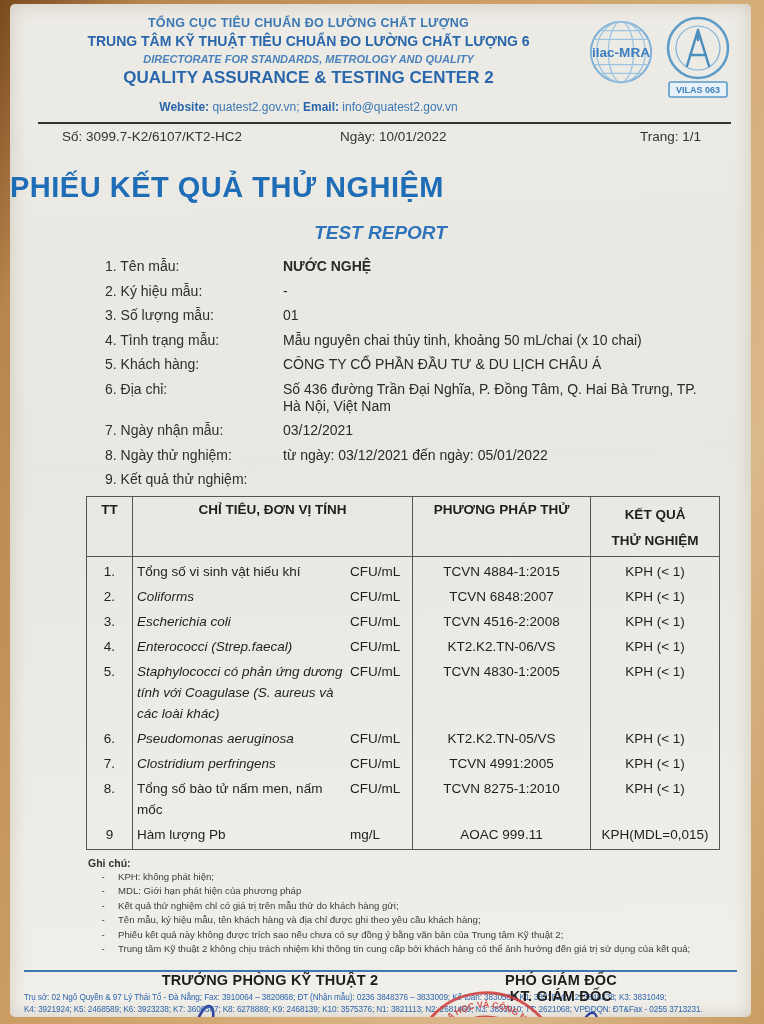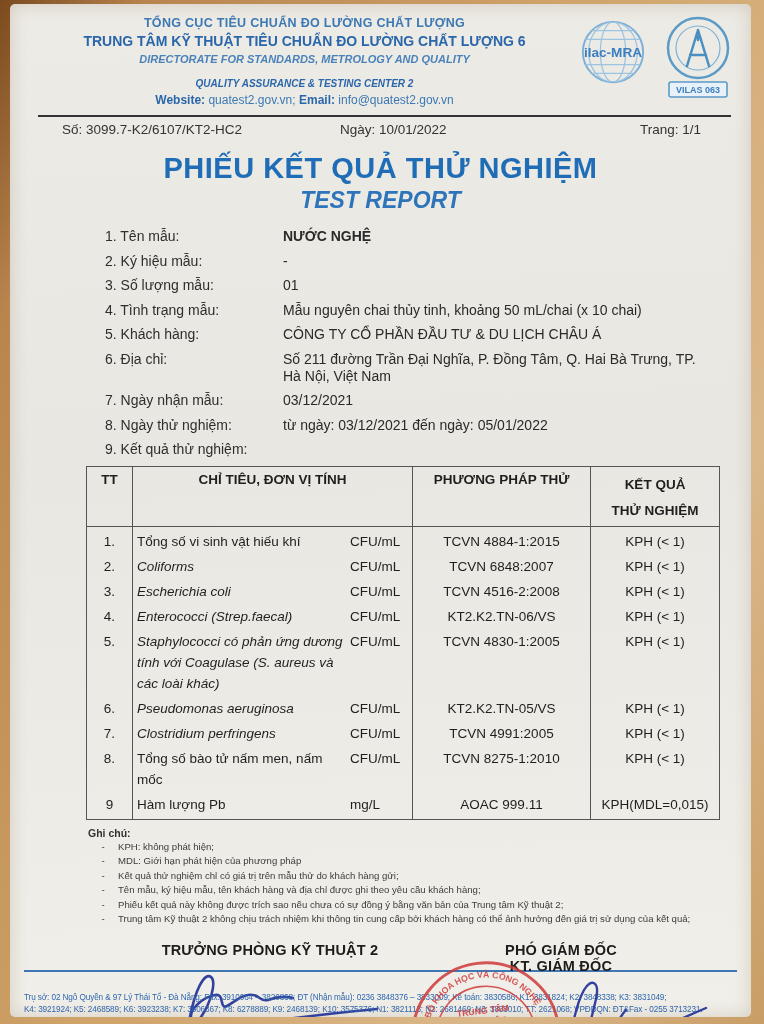--- a/index.html
+++ b/index.html
@@ -15,33 +15,33 @@
     border-radius:5px; overflow:hidden;
     box-shadow:inset 0 0 18px rgba(90,55,10,.18);
     color:#2b2b2b;
   }
   
   .hdr { display:flex; align-items:flex-start; padding:8px 14px 0 22px; }
   .hdr-center { flex:1; text-align:center; padding-top:4px; color:#2f6fb0; }
   .h1 { font-size:12.5px; font-weight:600; letter-spacing:.3px; color:#3b78b4; }
   .h2 { font-size:14px; font-weight:bold; margin-top:3px; color:#2a66ab; }
   .h3 { font-size:11px; font-style:italic; font-weight:bold; margin-top:4px; color:#4a82bb; }
-  .h4 { font-size:10px; font-style:italic; font-weight:bold; margin-top:13px; color:#2a66ab; }
-  .h5 { font-size:12px; margin-top:4px; color:#3b78b4;text-align:center; }
+  .h4 { font-size:17px; font-weight:bold; margin-top:3px; color:#2a66ab; }
+  .h5 { font-size:12px; margin-top:12px; color:#3b78b4;text-align:center; }
   .h5 b { font-weight:bold; color:#2a66ab; }
   .logo-left { width:118px; flex:0 0 auto; }
-  .logos-right { flex:0 0 auto; display:flex; gap:10px; align-items:flex-start; padding-top:4px;justify-content:flex-end; }
+  .logos-right { flex:0 0 auto; display:flex; gap:2px; align-items:flex-start; padding-top:4px;justify-content:flex-end; }
   
   .meta { display:flex; margin:8px 20px 0 28px; border-top:2px solid #333; padding:5px 0 2px 24px; font-size:13.5px; color:#333; }
   .meta-no { width:278px; }
   .meta-date { width:300px; }
   .meta-page { flex:1; }
   
-  .title { text-align:center; margin-top:13px; color:#1e6db6; font-weight:bold; font-size:29px; letter-spacing:.5px; }
-  .subtitle { text-align:center; color:#2e74ba; font-style:italic; font-weight:bold; font-size:23px; margin-top:2px; }
+  .title { margin-top:25px; color:#1e6db6; font-weight:bold; font-size:29px; letter-spacing:.5px; }
+  .subtitle { text-align:center; color:#2e74ba; font-style:italic; font-weight:bold; font-size:19px; margin-top:18px; }
   
   .info { margin:14px 40px 0 95px; }
   .info-row { display:flex; margin-bottom:7.5px; font-size:14px; line-height:17px;justify-content:space-between; }
   .info-label { width:178px; flex:0 0 auto; color:#2e2e2e; }
   .info-value { flex:1; color:#2a2a2a; }
   .info-value.b { font-weight:bold; }
   
   table.results { border-collapse:collapse; margin:6px 0 0 76px; width:633px; table-layout:fixed; font-size:13.5px; color:#1f1f1f;border-radius:10px; }
   table.results th, table.results td { border-left:1.4px solid #555; border-right:1.4px solid #555; padding:2px 4px; vertical-align:top; }
   table.results thead th { border-top:1.6px solid #555; border-bottom:1.4px solid #555; font-weight:bold; text-align:center; height:54px; padding-top:5px; font-size:13.5px; }
@@ -152,21 +152,21 @@
       <div class="info-row">
         <div class="info-label">4. Tình trạng mẫu:</div>
         <div class="info-value">Mẫu nguyên chai thủy tinh, khoảng 50 mL/chai (x 10 chai)</div>
       </div>
       <div class="info-row">
         <div class="info-label">5. Khách hàng:</div>
         <div class="info-value">CÔNG TY CỔ PHẦN ĐẦU TƯ &amp; DU LỊCH CHÂU Á</div>
       </div>
       <div class="info-row">
         <div class="info-label">6. Địa chỉ:</div>
-        <div class="info-value">Số 211 đường Trần Đại Nghĩa, P. Đồng Tâm, Q. Hai Bà Trưng, TP. Hà Nội, Việt Nam</div>
+        <div class="info-value">Số 436 đường Trần Đại Nghĩa, P. Đồng Tâm, Q. Hai Bà Trưng, TP. Hà Nội, Việt Nam</div>
       </div>
       <div class="info-row">
         <div class="info-label">7. Ngày nhận mẫu:</div>
         <div class="info-value">03/12/2021</div>
       </div>
       <div class="info-row">
         <div class="info-label">8. Ngày thử nghiệm:</div>
         <div class="info-value">từ ngày: 03/12/2021 đến ngày: 05/01/2022</div>
       </div>
       <div class="info-row">

